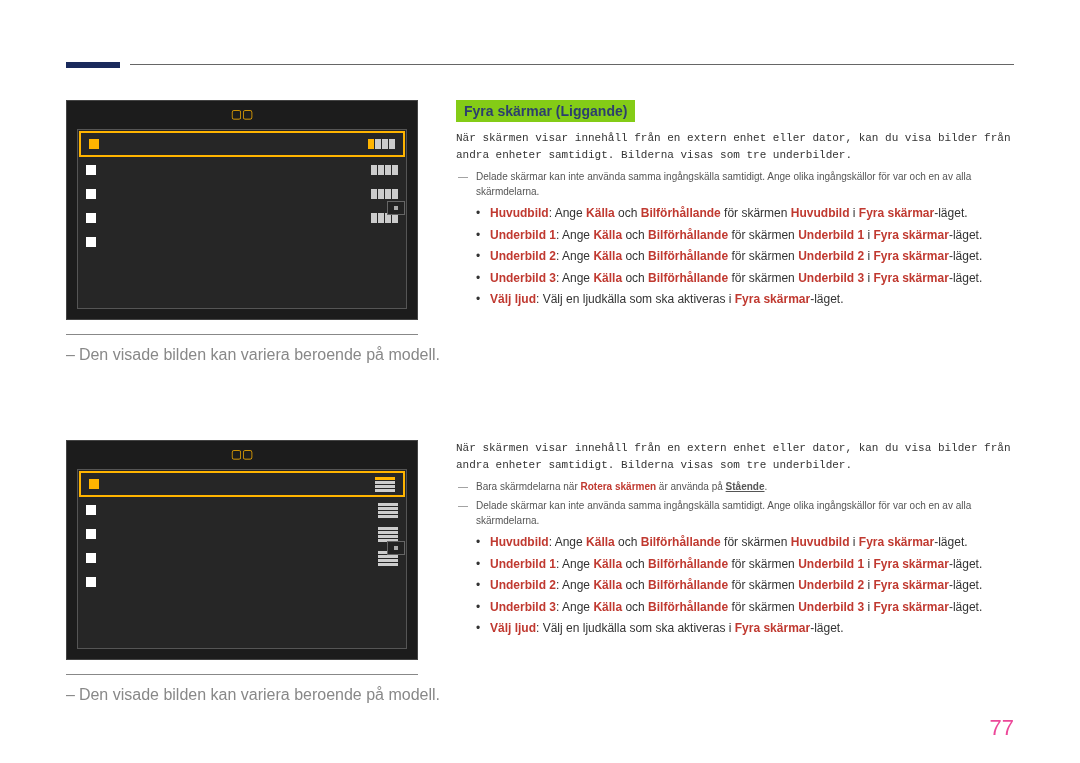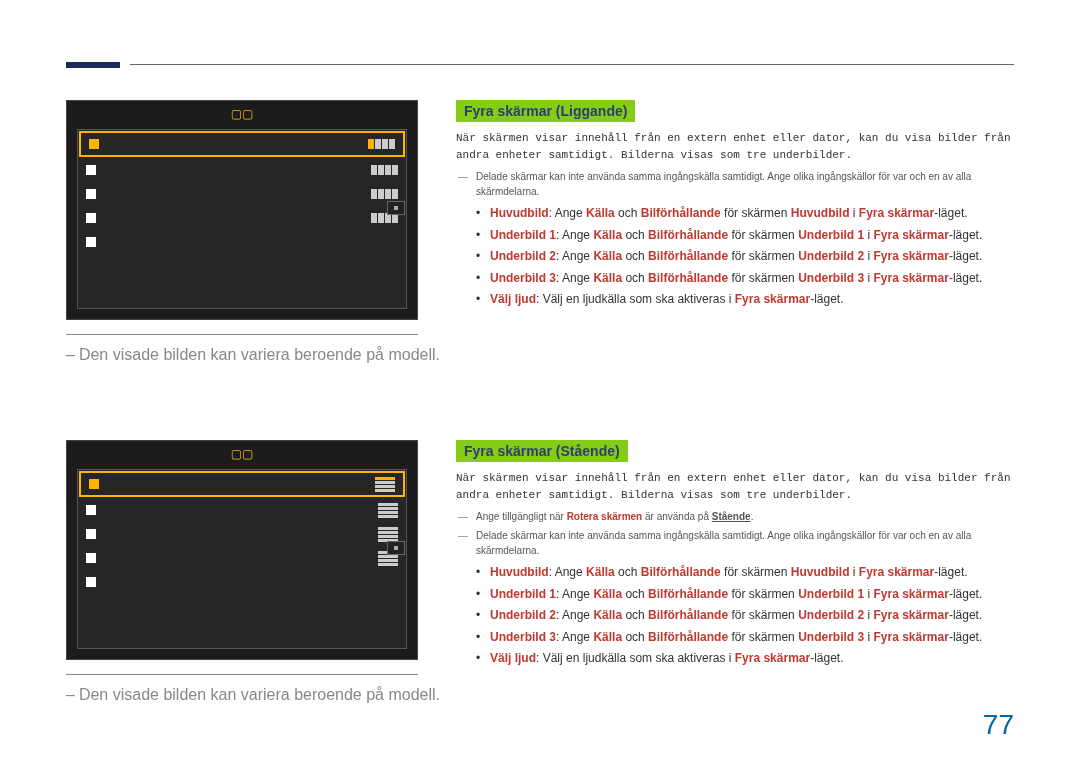--- a/index.html
+++ b/index.html
@@ -1,19 +1,19 @@
 <!DOCTYPE html>
 <html><head>
 <meta charset="utf-8">
 <style>
   * { margin: 0; padding: 0; box-sizing: border-box; }
   body { width: 1080px; height: 763px; background: #fff; font-family: Arial, sans-serif; position: relative; }
   .topbar { position: absolute; top: 62px; left: 66px; width: 54px; height: 6px; background: #1a2a5c; }
   .topline { position: absolute; top: 64px; left: 130px; right: 66px; height: 1px; background: #666; }
-  .page-number { position: absolute; bottom: 22px; right: 66px; font-size: 28px; color: #0369a1; font-weight: 300; }
+  .page-number { position: absolute; bottom: 22px; right: 66px; font-size: 22px; color: #ec4899; font-weight: 300; }
 
   .section1 { position: absolute; top: 100px; left: 66px; right: 66px; }
   .section2 { position: absolute; top: 440px; left: 66px; right: 66px; }
 
   .ui-mock { width: 352px; height: 220px; background: #1c1c1c; border: 1px solid #444; position: relative; }
   .ui-title { position: absolute; top: 6px; left: 0; right: 0; text-align: center; color: #ffb400; font-size: 12px; }
   .ui-panel { position: absolute; top: 28px; left: 10px; right: 10px; bottom: 10px; border: 1px solid #555; background: #262626; }
   .ui-row { display: flex; align-items: center; height: 24px; padding: 0 8px; }
   .ui-row.sel { border: 2px solid #ffb400; margin: 1px; height: 26px; }
   .ui-icon { width: 10px; height: 10px; background: #ffb400; margin-right: 8px; }
@@ -168,23 +168,22 @@
     <div class="ui-side">
         <div class="ui-side-dot"></div>
       </div>
   </div>
   <div class="ui-divider" style="top:234px"></div>
   <div class="caption" style="margin-top:26px">
     <span class="caption-dash">–</span><span>Den visade bilden kan variera beroende på modell.</span>
   </div>
 
   <div class="content">
-    <div class="heading">Fyra skärmar (Stående)</div>
     <p class="para">När skärmen visar innehåll från en extern enhet eller dator, kan du visa bilder från andra enheter samtidigt. Bilderna visas som tre underbilder.</p>
-    <p class="note"><span>Ange tillgängligt när </span><span class="bold-red">Rotera skärmen</span><span> är använda på </span><span class="bold">Stående</span><span>.</span></p>
+    <p class="note"><span>Bara skärmdelarna när </span><span class="bold-red">Rotera skärmen</span><span> är använda på </span><span class="bold">Stående</span><span>.</span></p>
     <p class="note">Delade skärmar kan inte använda samma ingångskälla samtidigt. Ange olika ingångskällor för var och en av alla skärmdelarna.</p>
     <ul class="bullets">
       <li><span class="bold-red">Huvudbild</span><span>: Ange </span><span class="bold-red">Källa</span><span> och </span><span class="bold-red">Bilförhållande</span><span> för skärmen </span><span class="bold-red">Huvudbild</span><span> i </span><span class="bold-red">Fyra skärmar</span><span>-läget.</span></li>
       <li><span class="bold-red">Underbild 1</span><span>: Ange </span><span class="bold-red">Källa</span><span> och </span><span class="bold-red">Bilförhållande</span><span> för skärmen </span><span class="bold-red">Underbild 1</span><span> i </span><span class="bold-red">Fyra skärmar</span><span>-läget.</span></li>
       <li><span class="bold-red">Underbild 2</span><span>: Ange </span><span class="bold-red">Källa</span><span> och </span><span class="bold-red">Bilförhållande</span><span> för skärmen </span><span class="bold-red">Underbild 2</span><span> i </span><span class="bold-red">Fyra skärmar</span><span>-läget.</span></li>
       <li><span class="bold-red">Underbild 3</span><span>: Ange </span><span class="bold-red">Källa</span><span> och </span><span class="bold-red">Bilförhållande</span><span> för skärmen </span><span class="bold-red">Underbild 3</span><span> i </span><span class="bold-red">Fyra skärmar</span><span>-läget.</span></li>
       <li><span class="bold-red">Välj ljud</span><span>: Välj en ljudkälla som ska aktiveras i </span><span class="bold-red">Fyra skärmar</span><span>-läget.</span></li>
     </ul>
   </div>
 </div>

